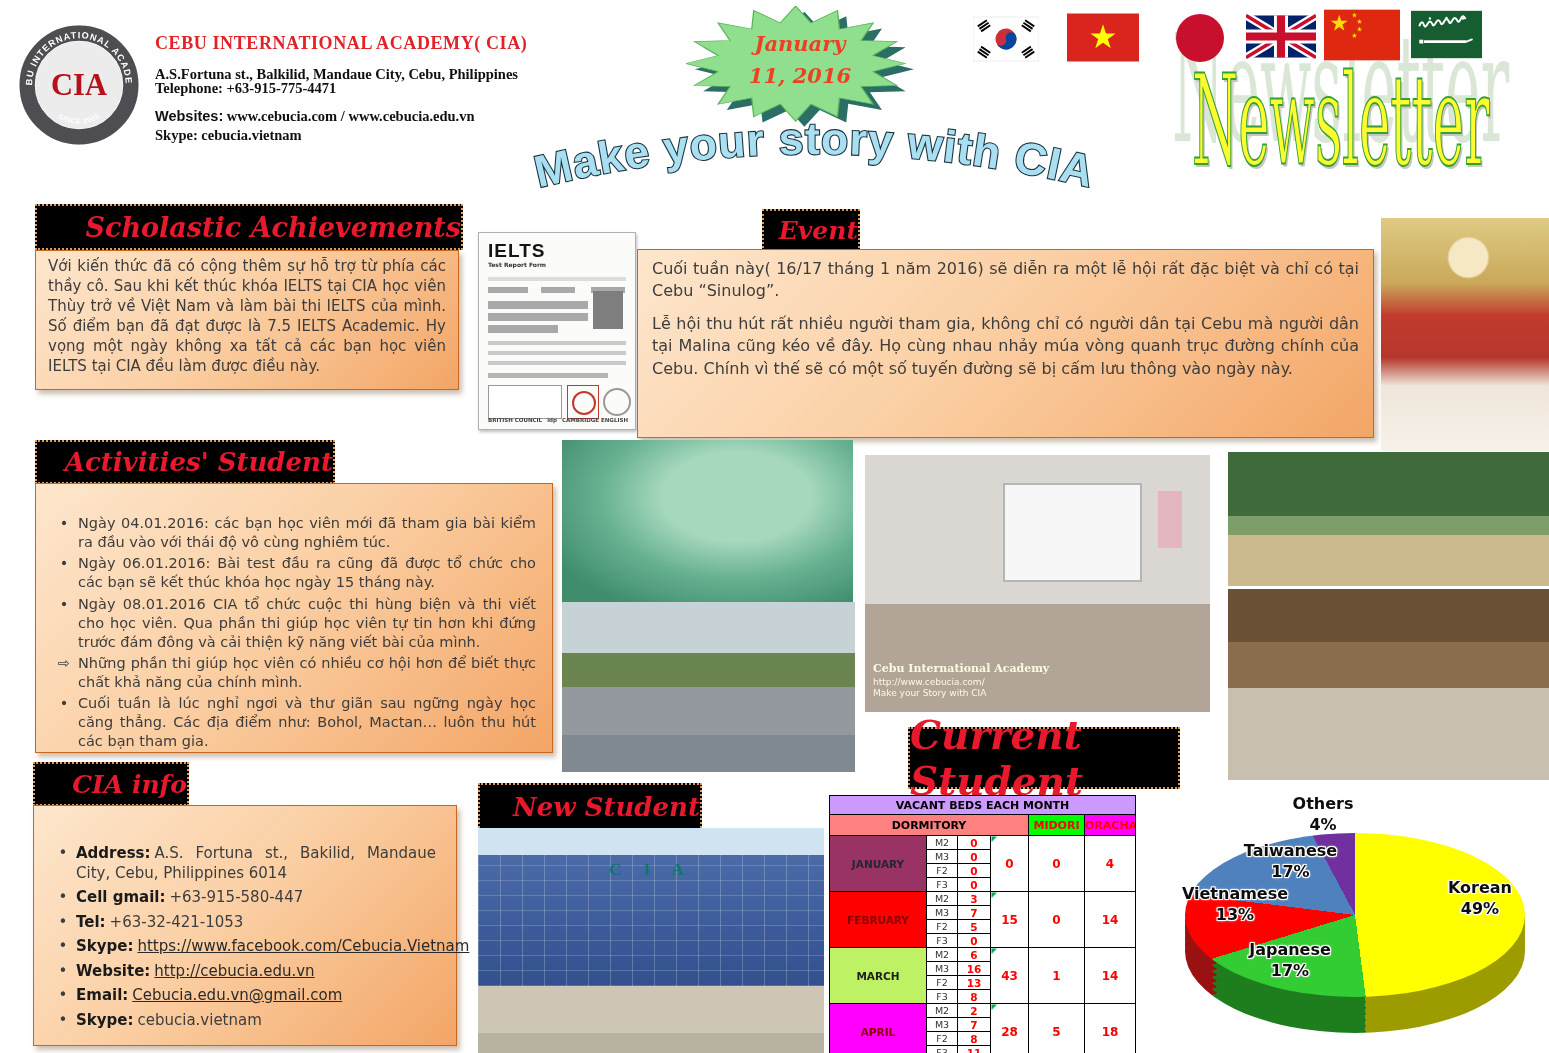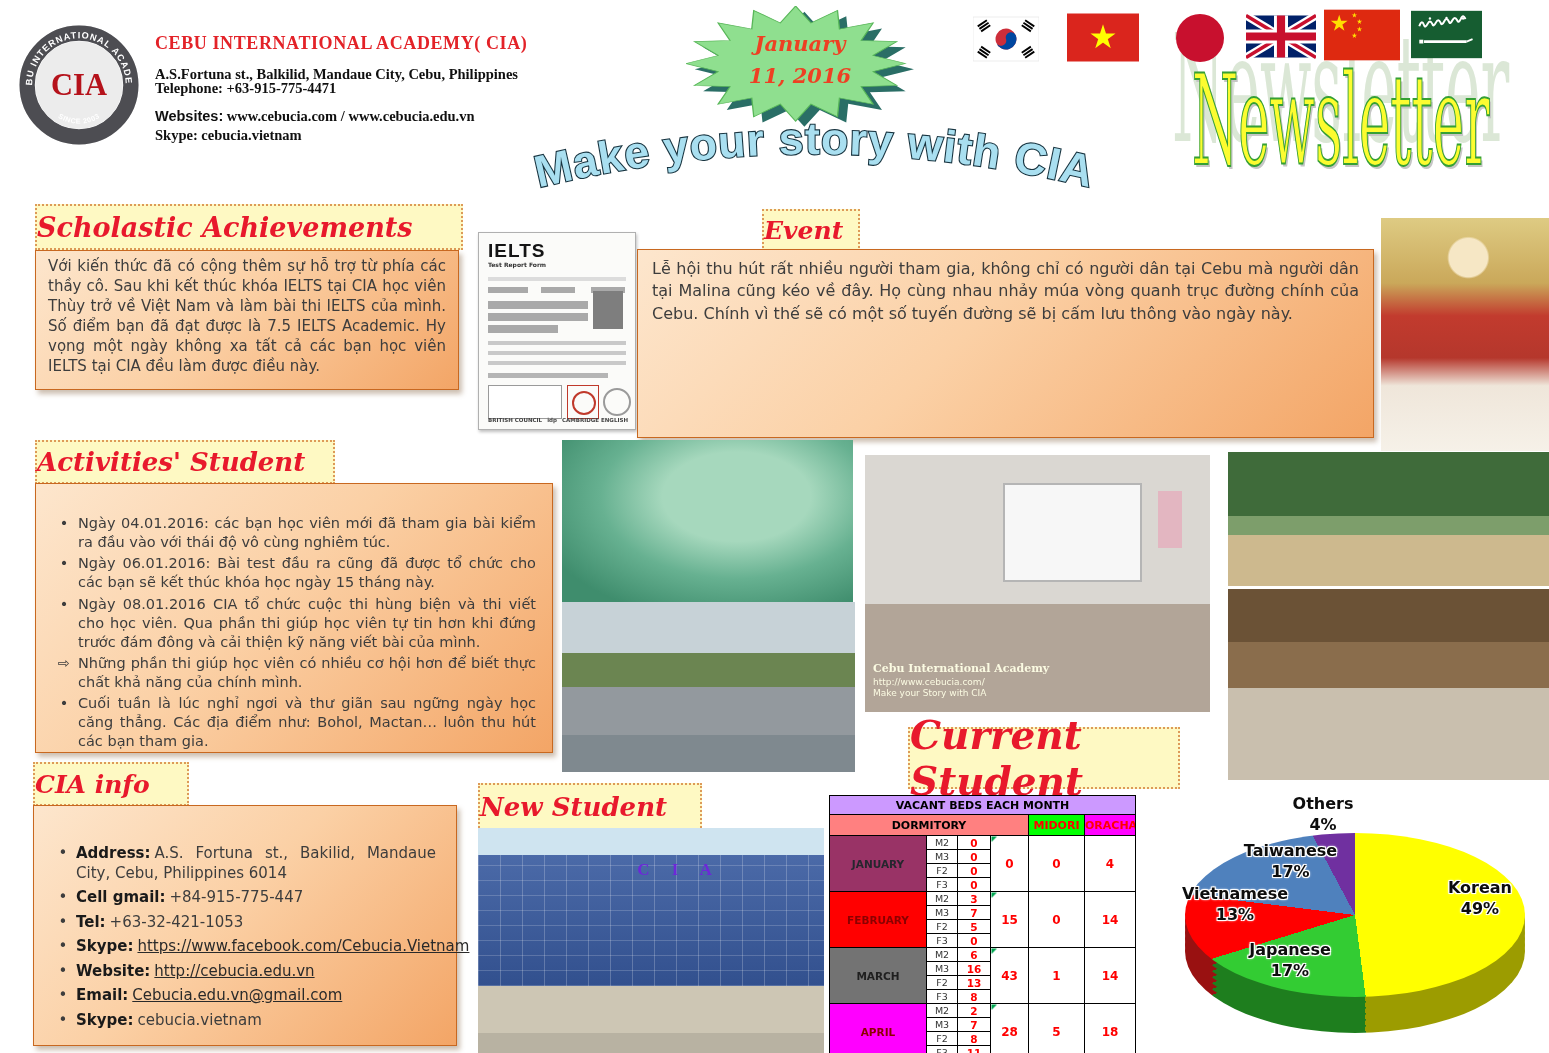--- a/index.html
+++ b/index.html
@@ -38,21 +38,21 @@
   .news-shadow{left:1172px;top:14px;font-family:"DejaVu Serif",serif;font-size:150px;line-height:1;
                color:#dbe7d6;transform:scaleX(.40);transform-origin:left top;z-index:1;white-space:nowrap;}
   .news-main{left:1192px;top:58px;font-family:"DejaVu Serif",serif;font-size:126px;line-height:1;
              color:#fcfc30;-webkit-text-stroke:2px #35a035;text-shadow:4px 3px 0 #c6c6c6;
              transform:scaleX(.42);transform-origin:left top;z-index:2;white-space:nowrap;}
 
   
   .tagline{left:492px;top:112px;width:645px;height:95px;}
 
   
-  .head-box{background:#fef9c3;border:2px dotted #dd9a58;display:flex;align-items:center;justify-content:flex-start;}
+  .head-box{background:#000000;border:2px dotted #dd9a58;display:flex;align-items:center;justify-content:flex-end;}
   .head-box span{font-family:"DejaVu Serif",serif;font-style:italic;font-weight:bold;color:#e8192c;}
   .h-sch{left:35px;top:204px;width:424px;height:42px;}   .h-sch span{font-size:27px;}
   .h-evt{left:762px;top:209px;width:94px;height:39px;}   .h-evt span{font-size:25px;}
   .h-act{left:35px;top:440px;width:296px;height:40px;}   .h-act span{font-size:26px;}
   .h-cur{left:908px;top:727px;width:268px;height:58px;}  .h-cur span{font-size:39px;}
   .h-new{left:478px;top:783px;width:220px;height:44px;}  .h-new span{font-size:26px;}
   .h-info{left:33px;top:762px;width:152px;height:40px;}  .h-info span{font-size:25px;}
 
   
   .orange-box{background:linear-gradient(135deg,#fde6cd 0%,#fbd0a5 45%,#f3a566 100%);
@@ -110,39 +110,39 @@
   .ph-class .wm .l1{font-family:"DejaVu Serif",serif;font-weight:bold;font-size:11px;}
   .ph-beach1{left:1228px;top:452px;width:321px;height:134px;
     background:linear-gradient(180deg,#3f6b3a 0 48%,#7d9e6b 48% 62%,#cdb98e 62% 100%);}
   .ph-beach2{left:1228px;top:589px;width:321px;height:191px;
     background:linear-gradient(180deg,#6b5236 0 28%,#8a6d4c 28% 52%,#c9bfae 52% 100%);}
   .ph-build{left:478px;top:828px;width:346px;height:225px;background:#cfe4f0;}
   .ph-build .facade{position:absolute;left:0;top:12%;width:100%;height:58%;
     background-image:repeating-linear-gradient(90deg,rgba(255,255,255,.22) 0 1px,transparent 1px 22px),
                      repeating-linear-gradient(0deg,rgba(255,255,255,.18) 0 1px,transparent 1px 15px),
                      linear-gradient(#4b6aa8,#32508e);}
-  .ph-build .sign{position:absolute;left:0;top:14%;width:100%;text-align:center;color:#6d28d9;
-    font-family:"Liberation Serif",serif;font-weight:bold;font-size:17px;letter-spacing:9px;margin-left:28px;}
+  .ph-build .sign{position:absolute;left:0;top:14%;width:100%;text-align:center;color:#0f766e;
+    font-family:"Liberation Serif",serif;font-weight:bold;font-size:17px;letter-spacing:9px;}
   .ph-build .crowd{position:absolute;left:0;bottom:0;width:100%;height:30%;
     background:linear-gradient(180deg,#cdc6b4 0 70%,#b8b2a2 70% 100%);}
 
   
   .beds{left:829px;top:795px;}
   .beds table{border-collapse:collapse;table-layout:fixed;width:306px;font-family:"DejaVu Sans",sans-serif;}
   .beds td{border:1px solid #000;text-align:center;padding:0;overflow:hidden;}
   .t-title td{background:#cc99ff;font-size:11px;font-weight:bold;height:18px;color:#000;}
   .t-head td{height:20px;font-size:11px;font-weight:bold;}
   .h-dorm{background:#ff8080;color:#000;}
   .h-midori{background:#00ff00;color:#ff0000;}
   .h-orch{background:#ff00ff;color:#ff0000;}
   .t-sub td{height:13px;}
   .m-name{font-size:10.5px;font-weight:bold;}
   .m0{background:#993366;color:#26262e;}
   .m1{background:#ff0000;color:#8b0000;}
-  .m2{background:#737373;color:#1f1f1f;}
+  .m2{background:#bef264;color:#1f1f1f;}
   .m3{background:#ff00ff;color:#8b0000;}
   .s-lbl{font-size:9.5px;color:#333;background:#fff;}
   .s-val{font-size:10.5px;font-weight:bold;color:#ff0000;background:#fff;}
   .tot,.mid,.orc{font-size:12px;font-weight:bold;color:#ff0000;background:#fff;}
   .tot{background:linear-gradient(135deg,#00a651 4px,#fff 4px);}
 
   
   .pie-circle{position:absolute;width:340px;height:340px;border-radius:50%;
               transform:scaleY(.482);transform-origin:top center;}
   .pie-top{left:1185px;top:833px;z-index:3;}
@@ -318,20 +318,21 @@
       <span>BRITISH COUNCIL</span>
       <span>idp</span>
       <span>CAMBRIDGE ENGLISH</span>
     </div>
   </div>
 
   <div class="abs head-box h-evt">
     <span>Event</span>
   </div>
   <div class="abs orange-box b-evt">
+    <p>Cuối tuần này( 16/17 tháng 1 năm 2016) sẽ diễn ra một lễ hội rất đặc biệt và chỉ có tại Cebu “Sinulog”.</p>
     <p>Lễ hội thu hút rất nhiều người tham gia, không chỉ có người dân tại Cebu mà người dân tại Malina cũng kéo về đây. Họ cùng nhau nhảy múa vòng quanh trục đường chính của Cebu. Chính vì thế sẽ có một số tuyến đường sẽ bị cấm lưu thông vào ngày này.</p>
   </div>
   <div class="abs photo ph-sinulog"></div>
 
   <div class="abs head-box h-act">
     <span>Activities' Student</span>
   </div>
   <div class="abs orange-box b-act">
     <ul class="plain">
       <li class="act-item">
@@ -388,21 +389,21 @@
     <span>CIA info</span>
   </div>
   <div class="abs orange-box b-info">
     <ul class="plain">
       <li class="info-item">
         <span class="b">•</span>
         <span class="body"><span class="lbl">Address:</span><span class="val">A.S. Fortuna st., Bakilid, Mandaue City, Cebu, Philippines 6014</span></span>
         </li>
       <li class="info-item">
         <span class="b">•</span>
-        <span class="body"><span class="lbl">Cell gmail:</span><span class="val">+84-915-775-447</span></span>
+        <span class="body"><span class="lbl">Cell gmail:</span><span class="val">+63-915-580-447</span></span>
         </li>
       <li class="info-item">
         <span class="b">•</span>
         <span class="body"><span class="lbl">Tel:</span><span class="val">+63-32-421-1053</span></span>
         </li>
       <li class="info-item">
         <span class="b">•</span>
         <span class="body"><span class="lbl">Skype:</span><span class="val link">https://www.facebook.com/Cebucia.Vietnam</span></span>
         </li>
       <li class="info-item">

